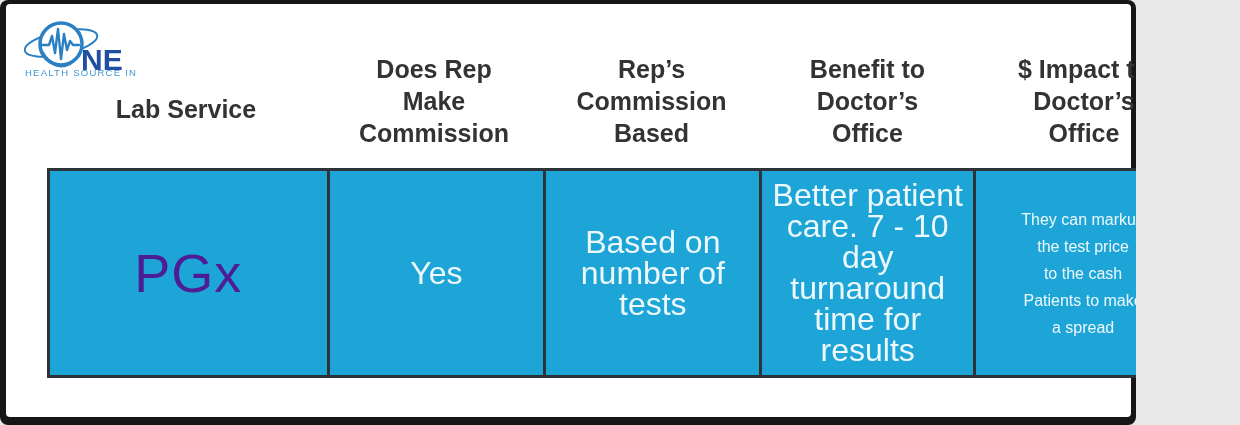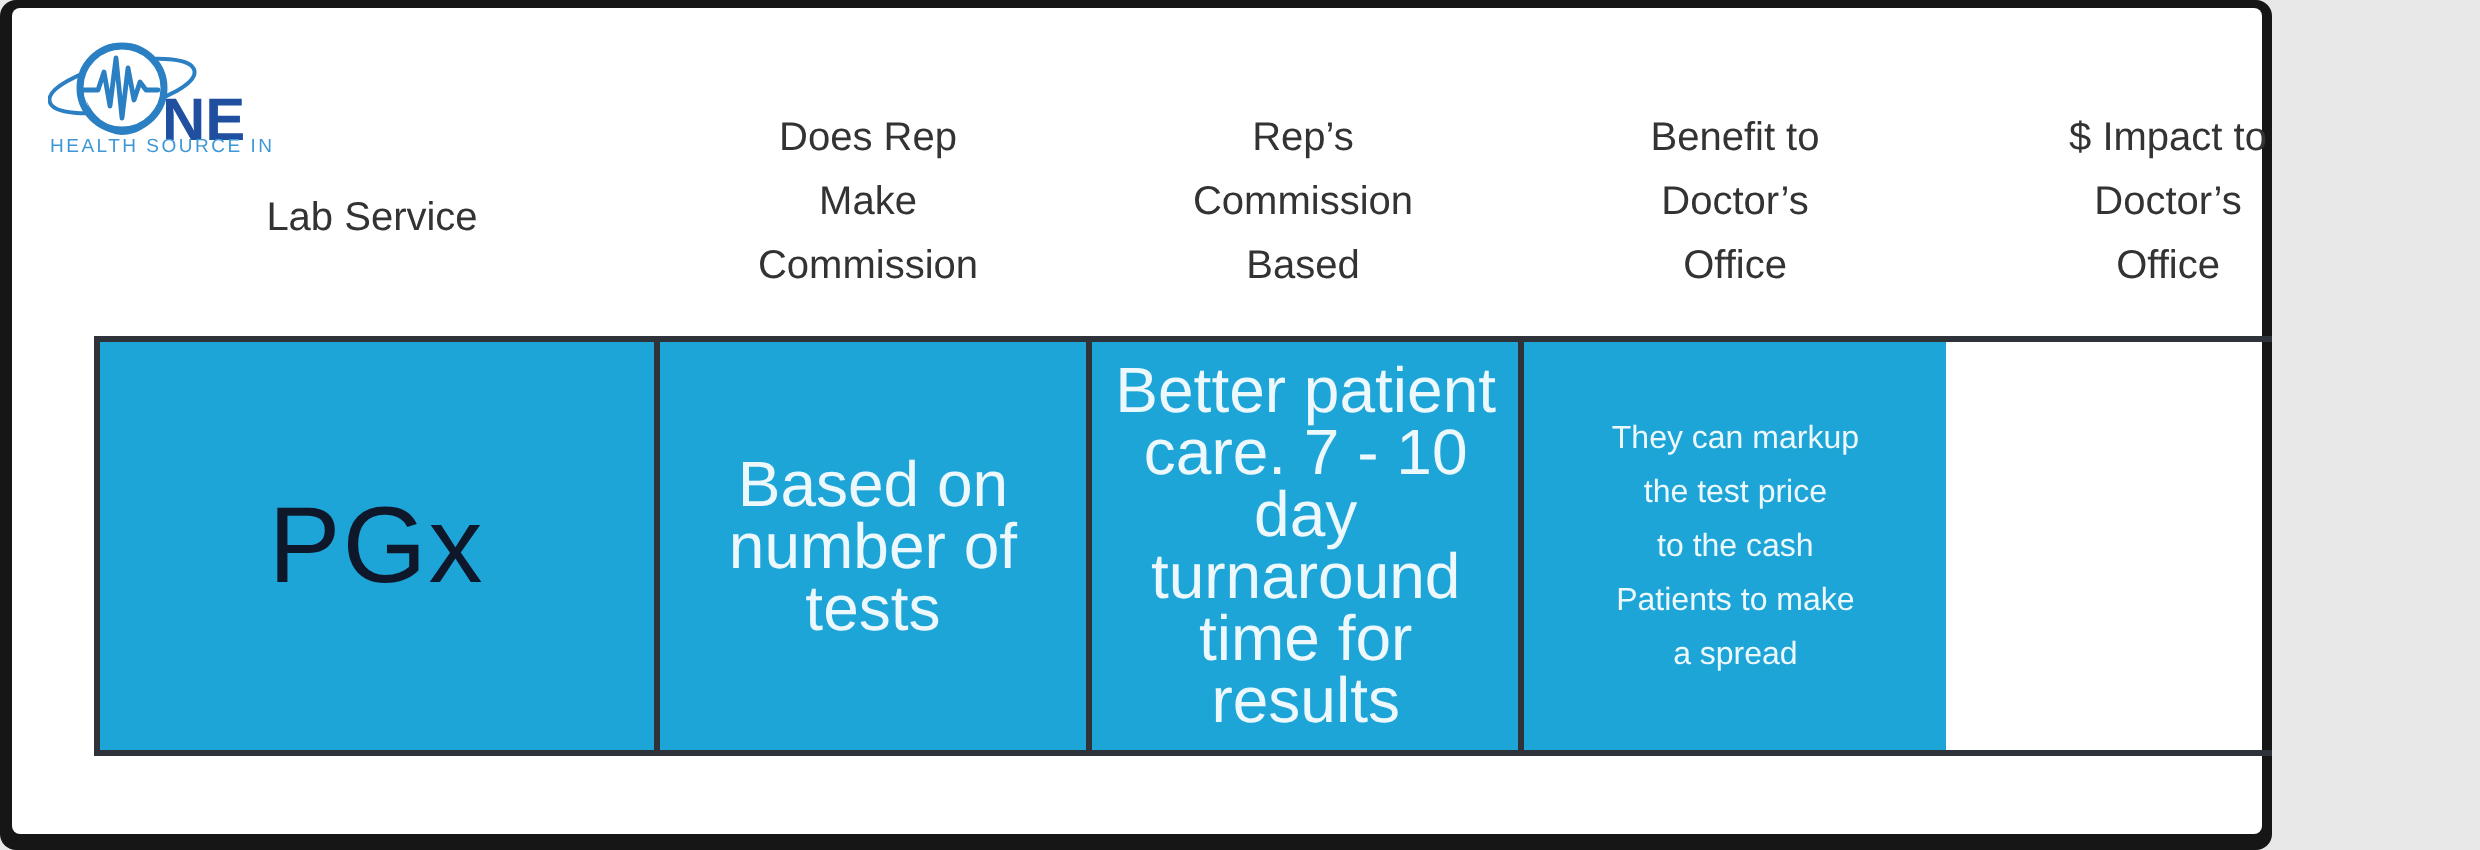--- a/index.html
+++ b/index.html
@@ -34,23 +34,23 @@
     left: 41px;
     width: 1146px;
     display: grid;
     grid-template-columns: 278fr 218fr 217fr 215fr 218fr;
   }
 
   
   .headers { top: 40px; height: 114px; align-items: center; }
   .hcell {
     text-align: center;
-    font-size: 20px;
+    font-size: 25px;
     line-height: 32px;
-    font-weight: 400;
+    font-weight: 700;
     color: #333333;
     white-space: pre-line;
   }
   .hcell.lab { padding-top: 16px; }
 
   
   .row {
     top: 164px;
     height: 210px;
     border: 3px solid #2d3339;
@@ -63,21 +63,21 @@
     justify-content: center;
     text-align: center;
     color: #ecf8fc;
     font-size: 32px;
     line-height: 31px;
     white-space: pre-line;
     padding: 4px 6px;
   }
   .cell:first-child { border-left: none; }
   .cell.lab-name {
-    color: #0f172a;
+    color: #4c1d95;
     font-size: 54px;
     line-height: 58px;
     letter-spacing: 1px;
   }
   .cell.impact { font-size: 16px; line-height: 27px; }
 </style>
 </head>
 <body>
 
 <div class="frame">
@@ -105,20 +105,21 @@
       <div class="hcell">Benefit to
 Doctor’s
 Office</div>
       <div class="hcell">$ Impact to
 Doctor’s
 Office</div>
     </div>
 
     <div class="cols row">
       <div class="cell lab-name">PGx</div>
+      <div class="cell">Yes</div>
       <div class="cell">Based on
 number of tests</div>
       <div class="cell">Better patient
 care.  7 - 10 day
 turnaround
 time for results</div>
       <div class="cell impact">They can markup
 the test price
 to the cash
 Patients to make

